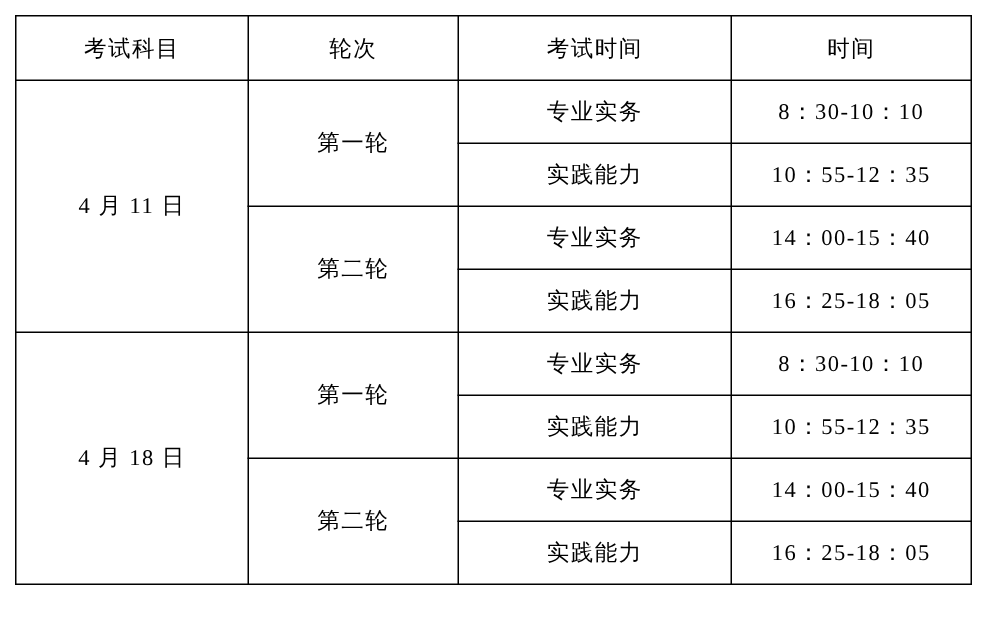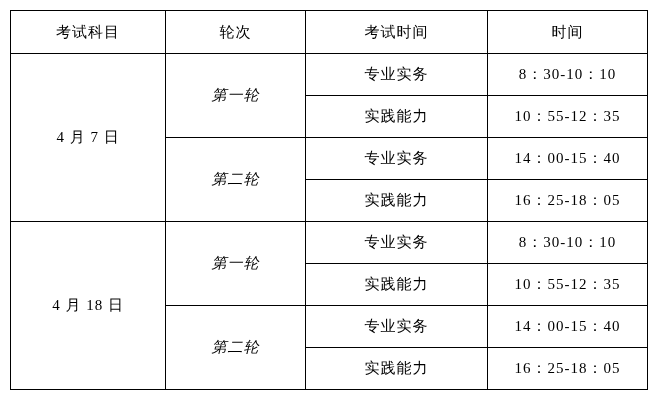--- a/index.html
+++ b/index.html
@@ -45,21 +45,20 @@
   }
   .col-date { width: 155px; }
   .col-round { width: 140px; }
   .col-subject { width: 182px; }
   .col-time { width: 160px; }
   .cell-date {
     font-size: 15px;
   }
   .cell-round {
     font-size: 15px;
-    font-style: italic;
   }
   .cell-subject {
     font-size: 15px;
   }
   .cell-time {
     font-size: 15px;
     letter-spacing: 0.5px;
   }
 </style>
 </head>
@@ -77,21 +76,21 @@
       <tr>
         <th>考试科目</th>
         <th>轮次</th>
         <th>考试时间</th>
         <th>时间</th>
       </tr>
     </thead>
     <tbody>
 
       <tr>
-        <td class="cell-date" rowspan="4">4 月 7 日</td>
+        <td class="cell-date" rowspan="4">4 月 11 日</td>
         <td class="cell-round" rowspan="2">第一轮</td>
         <td class="cell-subject">专业实务</td>
         <td class="cell-time">8：30-10：10</td>
       </tr>
       <tr>
         <td class="cell-subject">实践能力</td>
         <td class="cell-time">10：55-12：35</td>
       </tr>
       <tr>
         <td class="cell-round" rowspan="2">第二轮</td>

